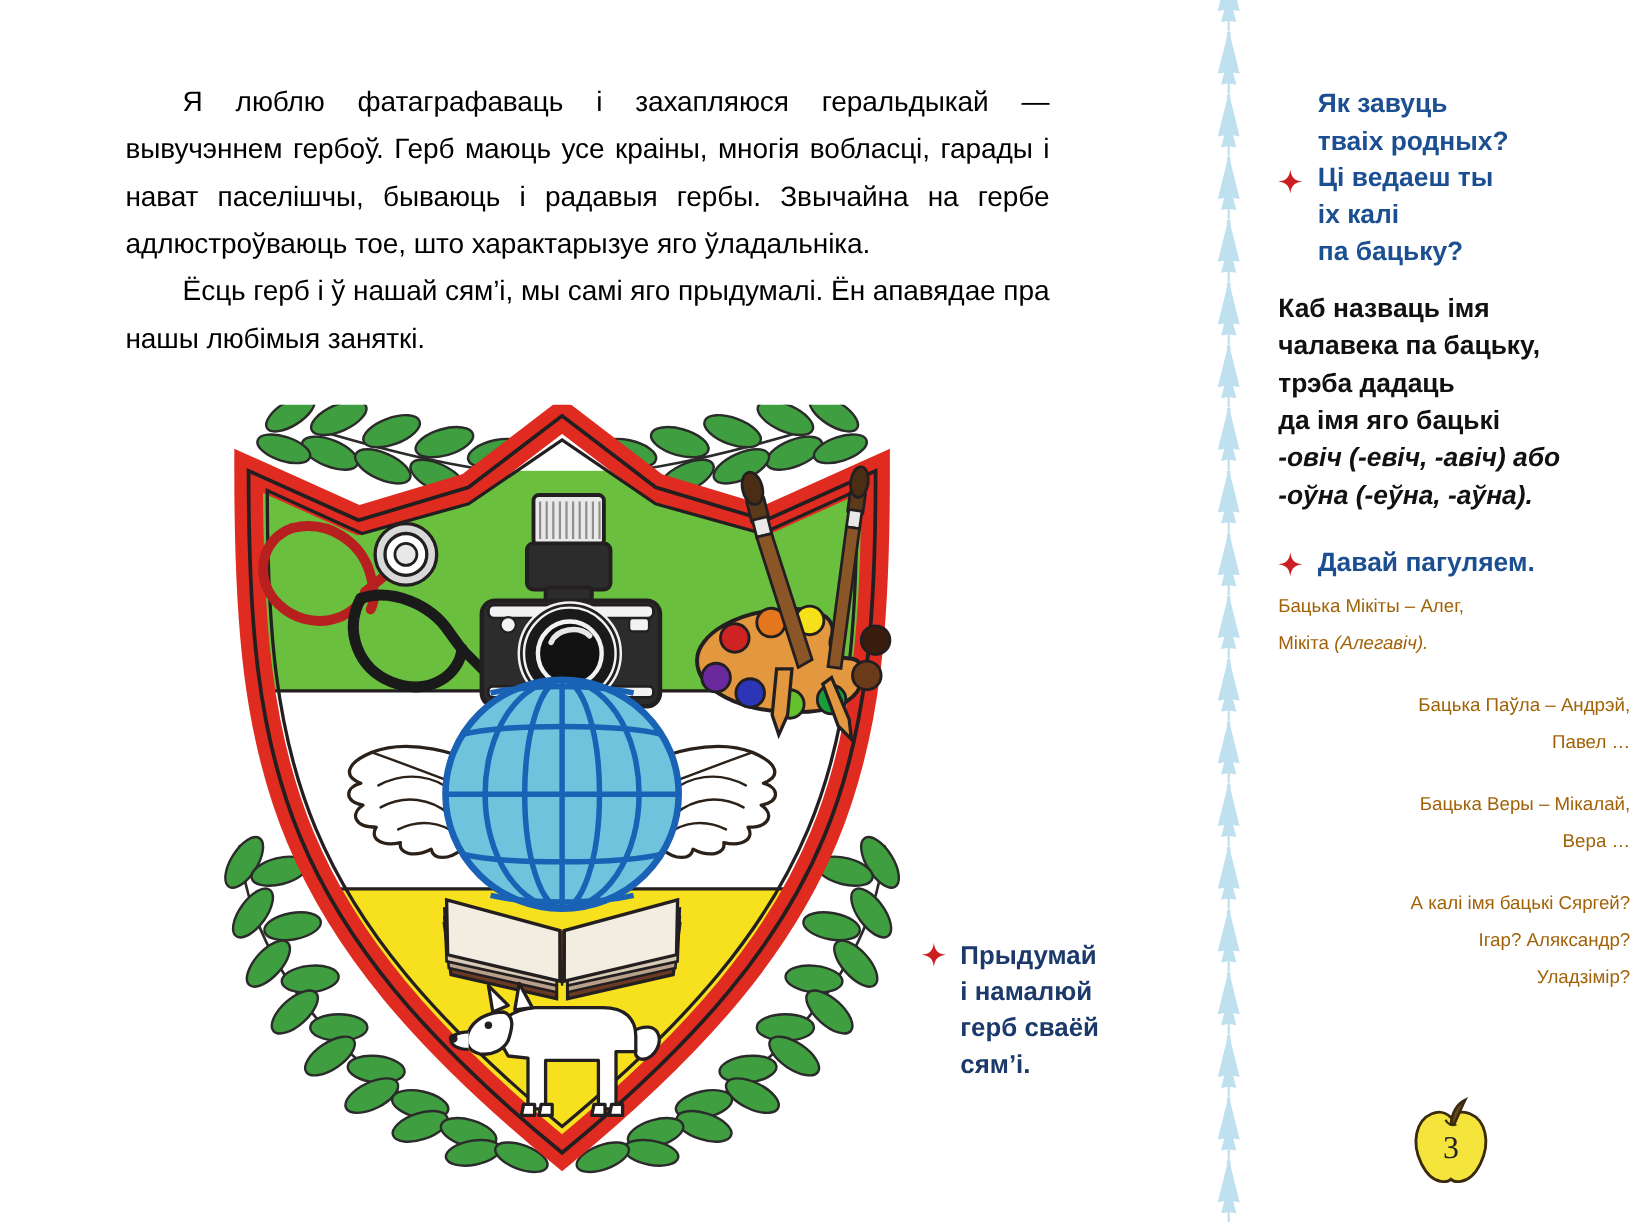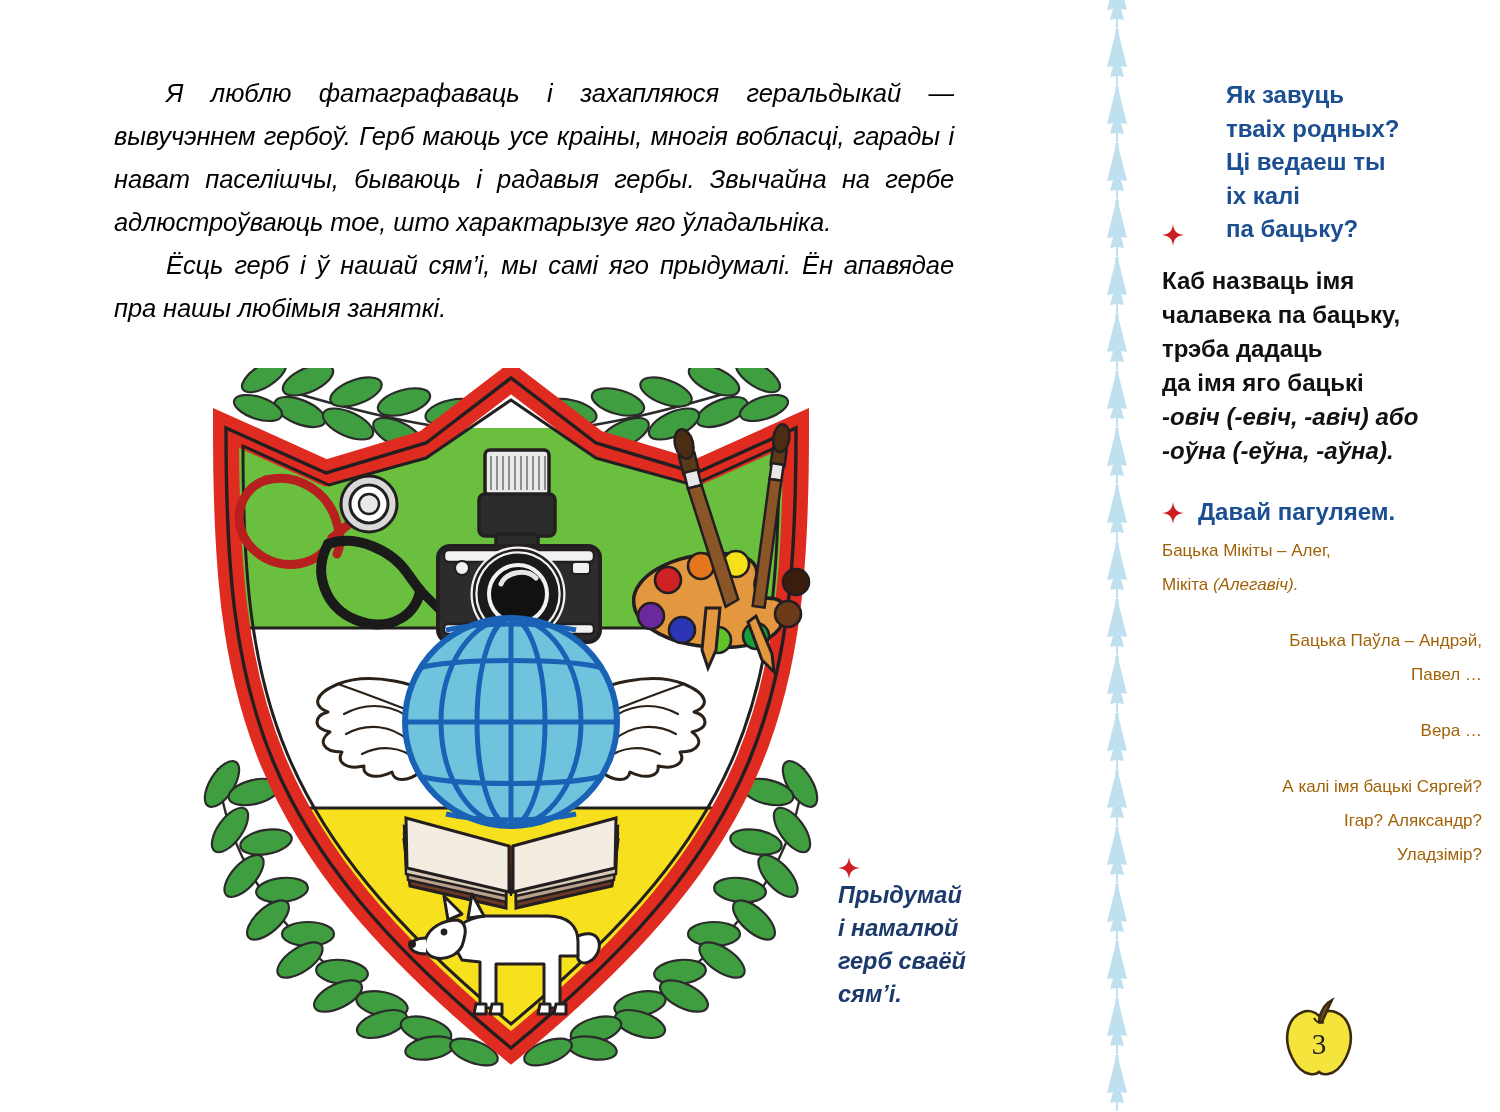--- a/index.html
+++ b/index.html
@@ -10,21 +10,21 @@
     color:#000;
     overflow:hidden;
     position:relative;
   }
   .page{position:absolute;inset:0;}
 
   
   .left-col{
     position:absolute;
     left:0; top:0;
-    width:1080px; height:884px;font-style:italic;
+    width:1080px; height:884px;
   }
   .body-text{
     position:absolute;
     left:114px; top:72px;
     width:840px;
     font-size:25.5px;
     line-height:43px;
     letter-spacing:-0.1px;
     text-align:justify;
     color:#000;
@@ -41,21 +41,20 @@
   }
   .crest-wrap svg{display:block;width:630px;height:700px;}
 
   
   .callout-left{
     position:absolute;
     left:838px; top:852px;
     width:210px;
     display:flex;
     align-items:flex-start;
-    flex-direction:column;
   }
   .diamond{
     flex:0 0 auto;
     width:22px;height:22px;
     margin-top:5px;margin-right:13px;
   }
   .callout-left .ctext{
     color:#1b3a6b;
     font-size:23.5px;
     font-weight:bold;
@@ -71,21 +70,21 @@
 
   
   .right-col{
     position:absolute;
     left:1162px; top:0;
     width:330px; height:1112px;
   }
   .rc-block{position:absolute;left:0;width:320px;}
 
   .q-head{
-    display:flex;align-items:flex-end;gap:28px;
+    display:flex;align-items:center;
   }
   .q-head .diamond{margin-top:6px;margin-right:14px;}
   .q-head .qtext{
     color:#1b4f91;
     font-weight:bold;
     font-size:24px;
     line-height:33.5px;
   }
 
   .note{
@@ -474,20 +473,21 @@
     <div class="rc-block" style="top:534px;">
       <div class="qa">
         <div>Бацька Мікіты – Алег,</div>
         <div><span>Мікіта </span><span class="it">(Алегавіч).</span></div>
       </div>
       <div class="qa">
         <div>Бацька Паўла – Андрэй,</div>
         <div><span>Павел …</span><span class="it"></span></div>
       </div>
       <div class="qa">
+        <div>Бацька Веры – Мікалай,</div>
         <div><span>Вера …</span><span class="it"></span></div>
       </div>
       <div class="qa">
         <div>А калі імя бацькі Сяргей?</div>
         <div>Ігар? Аляксандр?</div>
         <div>Уладзімір?</div>
       </div>
     </div>
   </div>
 

